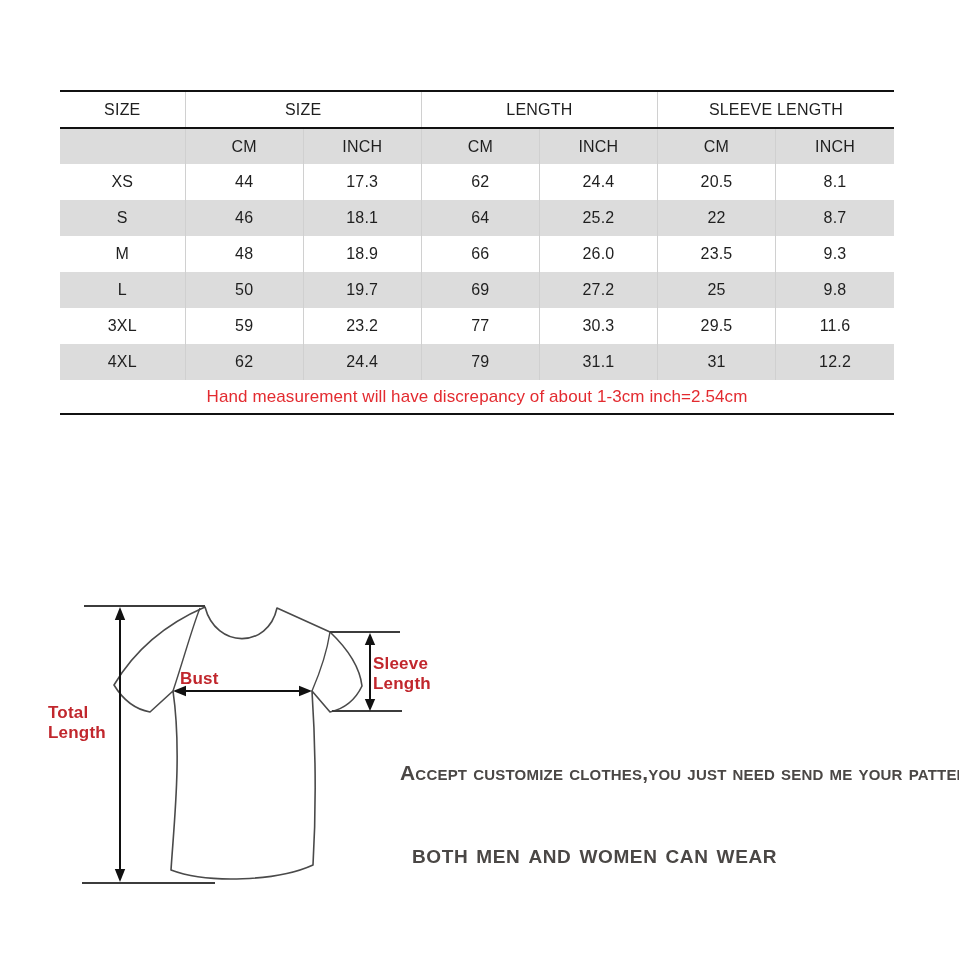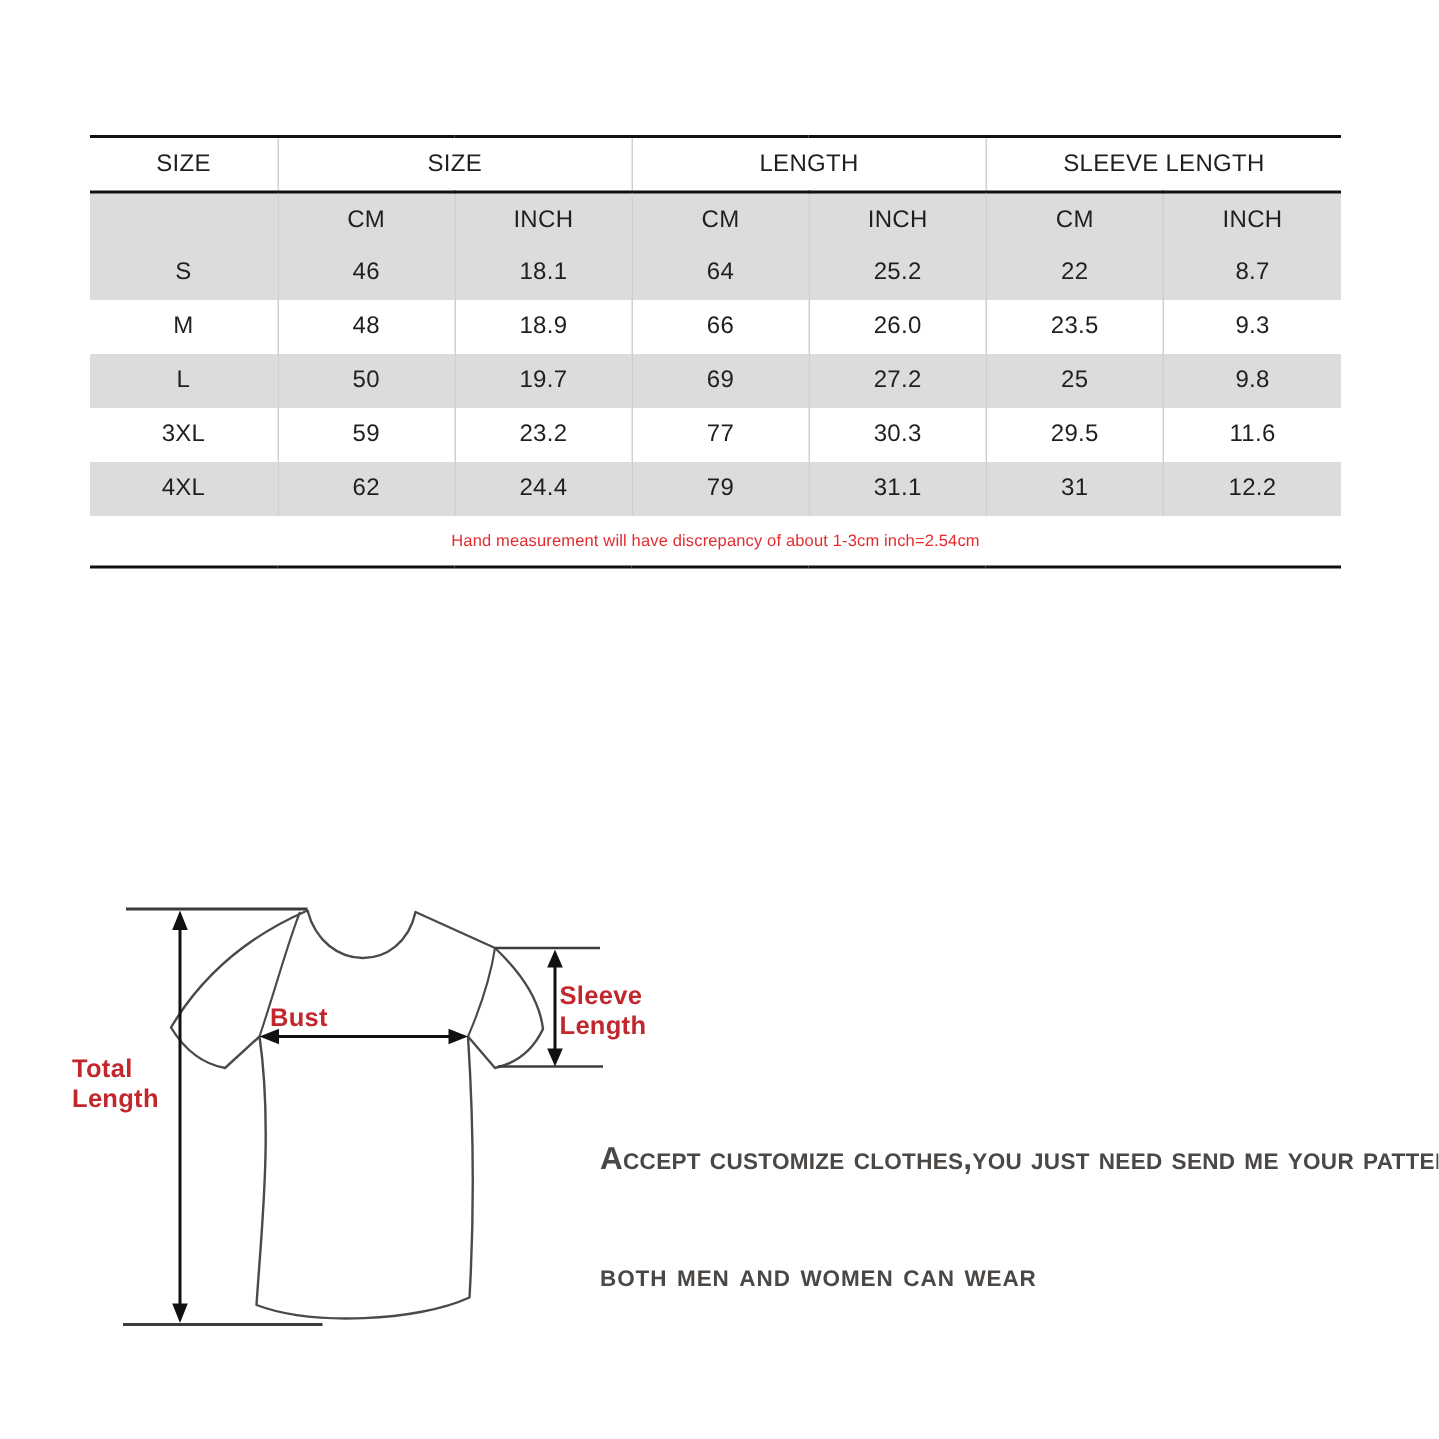--- a/index.html
+++ b/index.html
@@ -47,21 +47,21 @@
     height: 36px;
     padding: 0;
     letter-spacing: 0.2px;
   }
   tr.group-row th { height: 37px; border-bottom: 2px solid var(--border_black); }
   .sep { border-left: 1px solid var(--separator); }
   tr.zebra { background: var(--zebra); }
   tr.note-row td {
     height: 34px;
     color: var(--note_red);
-    font-size: 11px;
+    font-size: 17px;
     letter-spacing: 0.1px;
   }
 
   
   .diagram {
     position: absolute;
     left: 48px;
     top: 593px;
     width: 395px;
     height: 312px;
@@ -89,22 +89,22 @@
     font-weight: 700;
     font-variant: small-caps;
   }
   .footer-caption .line1 {
     position: absolute; left: 0; top: 0;
     font-size: 21px;
     letter-spacing: 0.2px;
     white-space: nowrap;
   }
   .footer-caption .line2 {
-    position: absolute; left: 0; top: 78px;
-    font-size: 21px;
+    position: absolute; left: 12px; top: 78px;
+    font-size: 27px;
     letter-spacing: 0.6px;
     white-space: nowrap;
   }
 </style>
 </head>
 <body>
 
 <div class="canvas">
 
   <table class="size-table">
@@ -128,20 +128,29 @@
         <th></th>
         <th class="sep">CM</th>
         <th class="sep">INCH</th>
         <th class="sep">CM</th>
         <th class="sep">INCH</th>
         <th class="sep">CM</th>
         <th class="sep">INCH</th>
       </tr>
     </thead>
     <tbody>
+      <tr>
+        <td>XS</td>
+        <td class="sep">44</td>
+        <td class="sep">17.3</td>
+        <td class="sep">62</td>
+        <td class="sep">24.4</td>
+        <td class="sep">20.5</td>
+        <td class="sep">8.1</td>
+      </tr>
       <tr class="zebra">
         <td>S</td>
         <td class="sep">46</td>
         <td class="sep">18.1</td>
         <td class="sep">64</td>
         <td class="sep">25.2</td>
         <td class="sep">22</td>
         <td class="sep">8.7</td>
       </tr>
       <tr>

